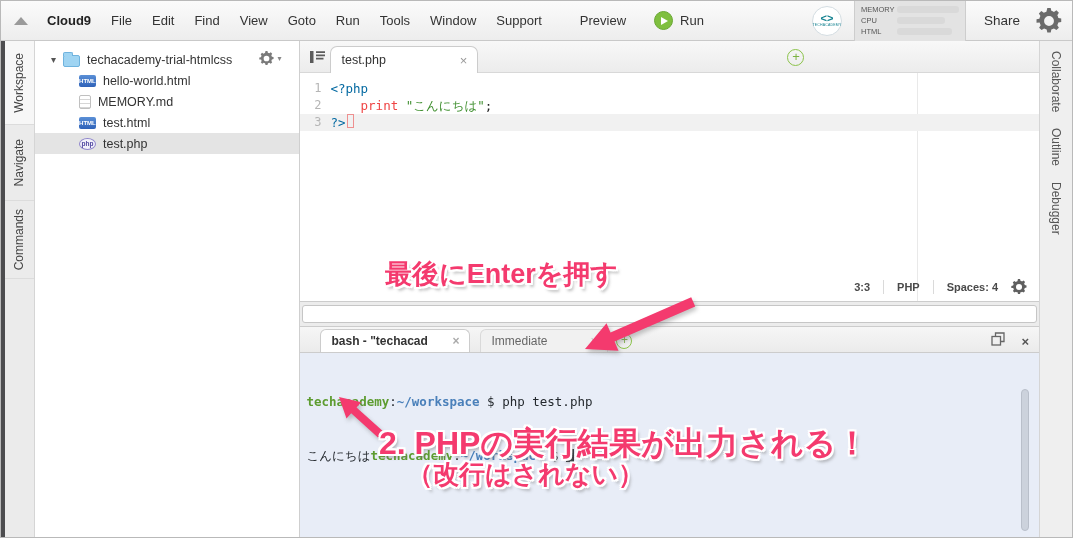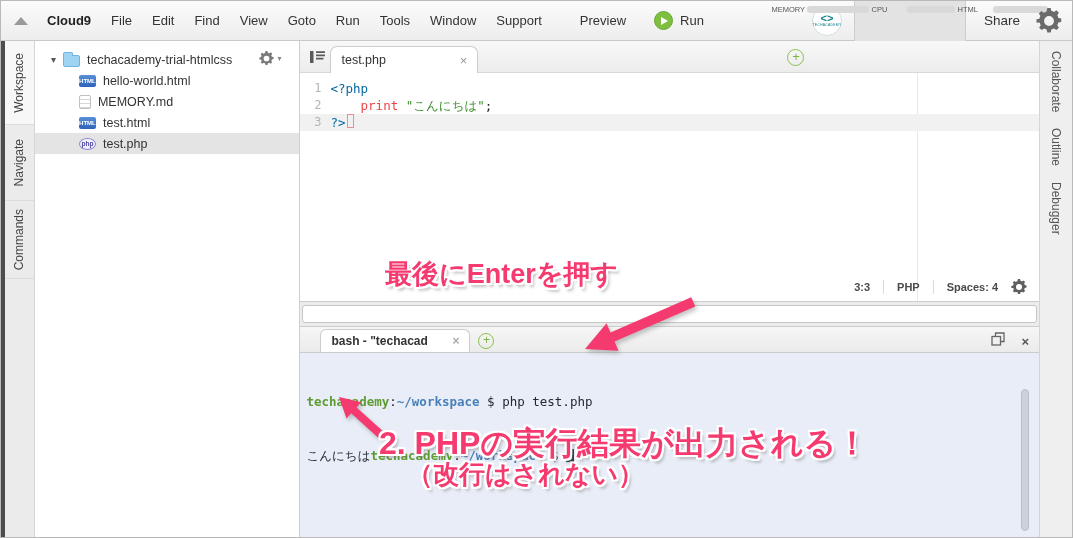--- a/index.html
+++ b/index.html
@@ -16,21 +16,21 @@
   .preview { margin-left:auto; padding:0 12px; }
   .run-group { display:flex; align-items:center; gap:7px; margin-left:16px; cursor:pointer; }
   .play-circle { width:19px; height:19px; border-radius:50%; background:#7fbf3f; border:1px solid #6aa834;
                  display:flex; align-items:center; justify-content:center; }
   .play-tri { width:0; height:0; border-top:4px solid transparent; border-bottom:4px solid transparent; border-left:7px solid #fff; margin-left:2px; }
   .logo { width:30px; height:30px; border-radius:50%; background:#fff; border:1px solid #d4dde2; margin-left:108px;
           display:flex; flex-direction:column; align-items:center; justify-content:center; line-height:1; }
   .logo-chev { color:#12808f; font-weight:bold; font-size:11px; }
   .logo-cap { font-size:3.5px; color:#12808f; letter-spacing:.2px; }
   .stats { width:112px; height:40px; background:#e3e3e3; border-left:1px solid #cdcdcd; border-right:1px solid #cdcdcd;
-           margin-left:12px; padding:4px 6px; display:flex; flex-direction:row; justify-content:center; gap:2px; }
+           margin-left:12px; padding:4px 6px; display:flex; flex-direction:column; justify-content:center; gap:2px; }
   .stat-row { display:flex; align-items:center; height:9px; }
   .stat-label { font-size:7.5px; color:#555; width:36px; }
   .stat-bar { height:7px; background:#d9d9d9; border-radius:3px; }
   .share { margin-left:14px; font-size:13.5px; padding:0 4px; }
   .top-gear { margin:0 10px 0 12px; width:26px; height:26px; }
 
   
   .main { display:flex; height:497px; }
   .left-edge { width:4px; background:#4d4d4f; }
   .rail { background:#ebebeb; font-size:12px; color:#444; }
@@ -272,20 +272,24 @@
       <div class="cmdstrip-wrap">
         <div class="cmdstrip"></div>
       </div>
 
       <div class="term-pane">
         <div class="ttabbar">
           <div class="ttab ttab-active">
             <span>bash - "techacad</span>
             <span class="ttab-close">×</span>
           </div>
+          <div class="ttab ttab-idle">
+            <span>Immediate</span>
+            <span class="ttab-close" style="color:#c5c5c5;">×</span>
+          </div>
           <div class="t-addtab">+</div>
           <div class="tpane-icons">
             <span>
               <svg width="14" height="14" viewBox="0 0 14 14" fill="none" stroke="#666" stroke-width="1.3">
                   <rect x="1" y="4.5" width="8.5" height="8.5"></rect>
                   <path d="M4.5 4.5V1h8.5v8.5h-3.5"></path>
                 </svg>
             </span>
             <span class="x-icon">×</span>
           </div>

